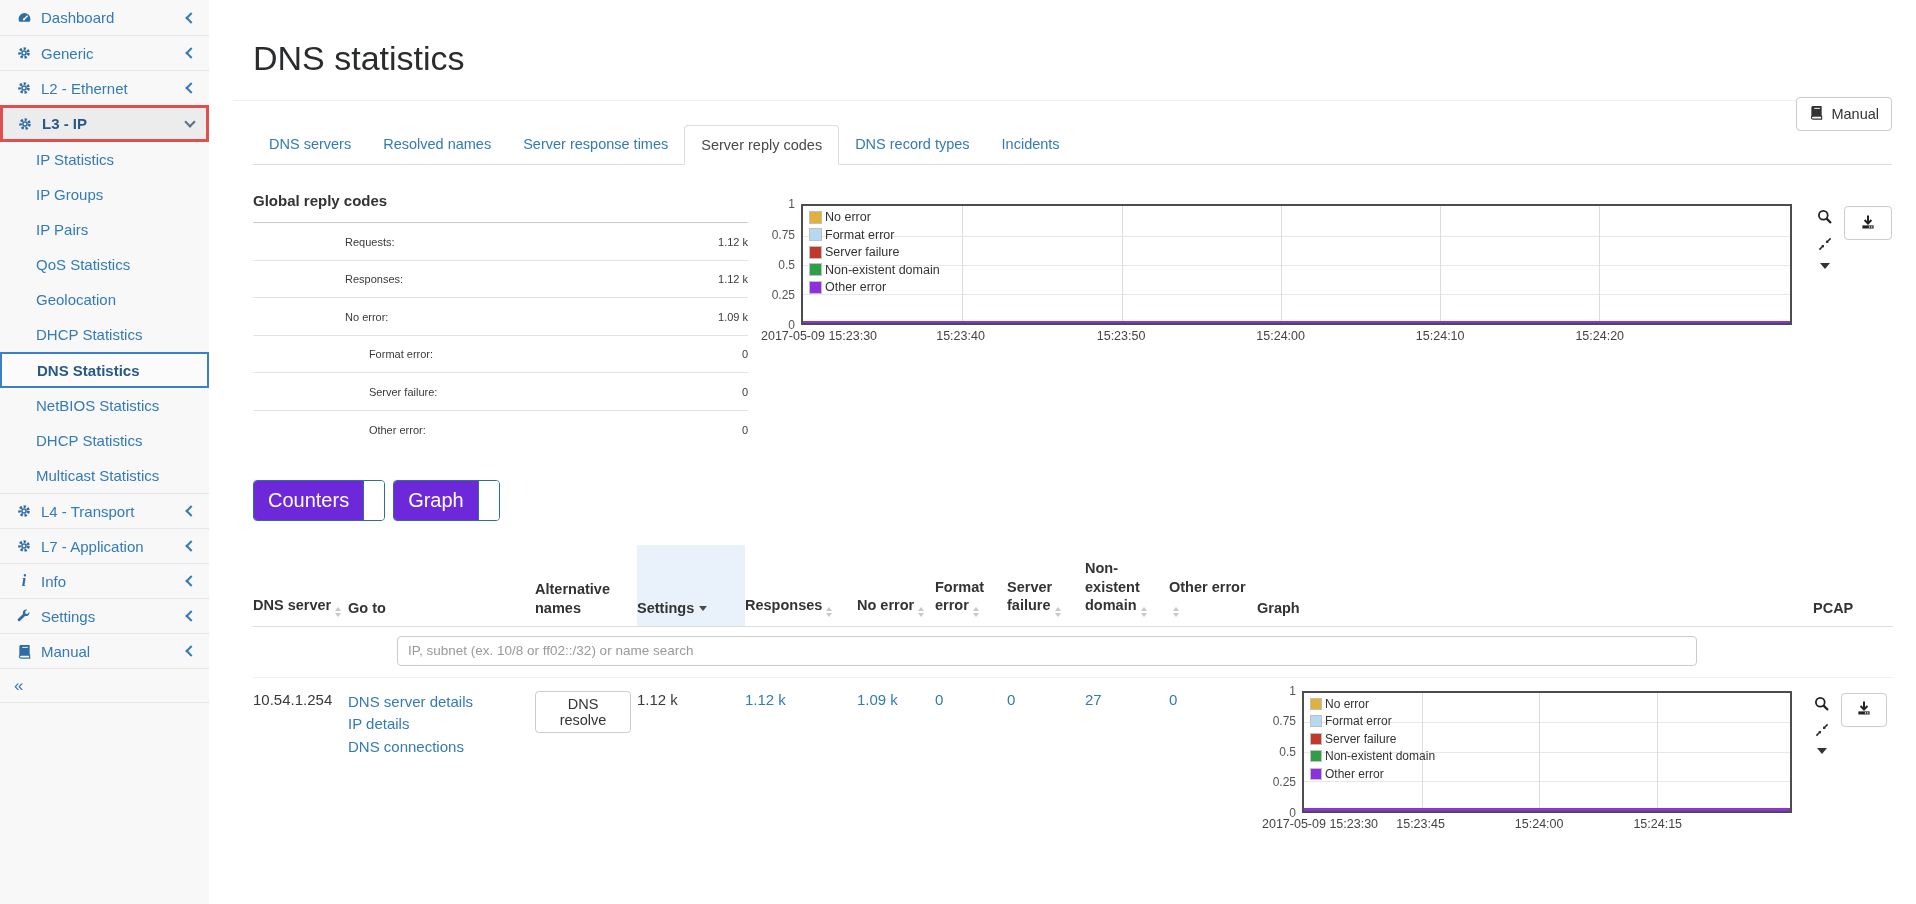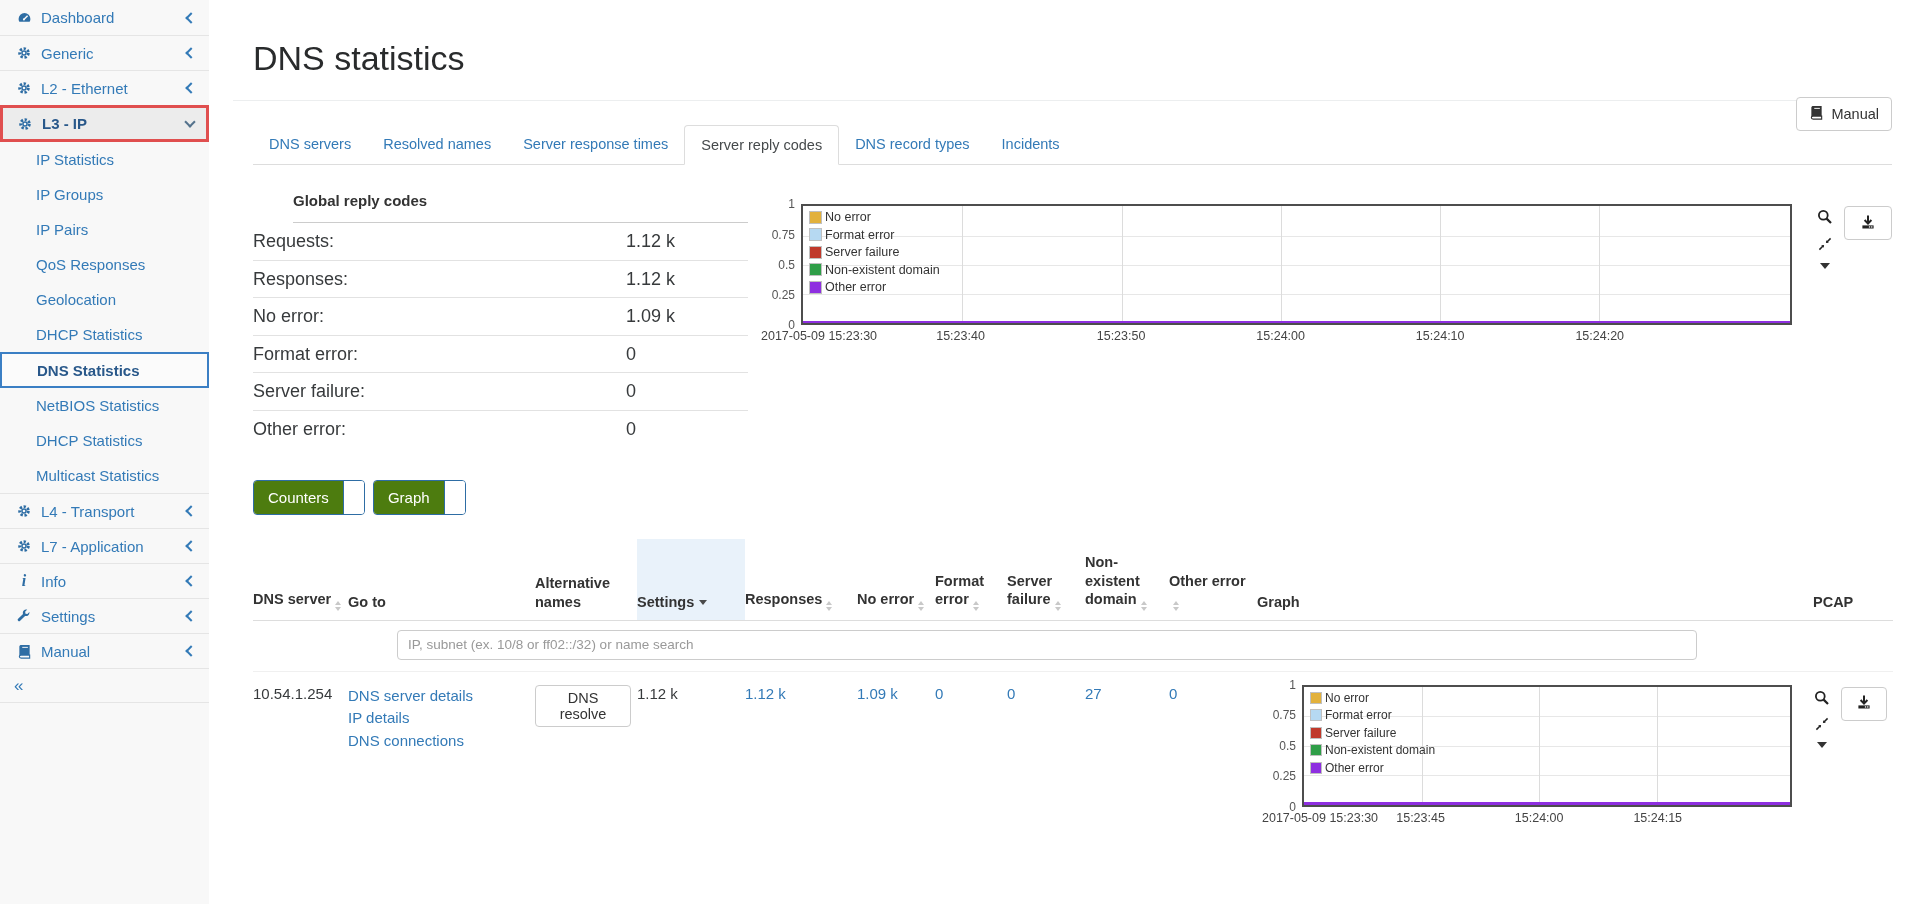--- a/index.html
+++ b/index.html
@@ -36,22 +36,22 @@
 
   
   .tabs { display:flex; margin:24px 0 0 20px; border-bottom:1px solid #ddd; }
   .tab { padding:11px 16px; font-size:14.5px; color:#337ab7; cursor:pointer; margin-bottom:-1px; }
   .tab.active { background:#fff; border:1px solid #ddd; border-bottom:1px solid #fff;
     border-radius:4px 4px 0 0; color:#464a4c; }
 
   
   .content-row { display:flex; margin:25px 0 0 20px; }
   .global-box { width:515px; }
-  .g-head { font-size:15px; font-weight:bold; color:#333; padding:2px 0 13px 0; border-bottom:1px solid #ccc;margin-left:40px; }
-  .g-row { display:flex; align-items:center; height:37.5px; border-bottom:1px solid #e2e2e2; font-size:18px; }
+  .g-head { font-size:15px; font-weight:bold; color:#333; padding:2px 0 13px 0; border-bottom:1px solid #ccc; }
+  .g-row { display:flex; align-items:center; height:37.5px; border-bottom:1px solid #e2e2e2; font-size:11px;justify-content:flex-end; }
   .g-row:last-child { border-bottom:none; }
   .g-label { width:373px; }
   .g-value { color:#373a3c; }
 
   
   .chart-area { margin-left:20px; margin-top:14px; }
   .chart-flex { display:flex; }
   .ylab { position:relative; width:33px; height:121px; font-size:12px; color:#555; }
   .ylab span { position:absolute; right:6px; transform:translateY(-50%); }
   .plot { position:relative; border:2px solid #4d4d4d; background:#fff; }
@@ -70,21 +70,21 @@
   .tool-col > * { cursor:pointer; }
   .caret-dn { width:0; height:0; border-left:5px solid transparent; border-right:5px solid transparent;
     border-top:6px solid #333; }
   .dl-btn { width:48px; height:34px; margin-left:9px; margin-top:2px; background:#fff;
     border:1px solid #ccc; border-radius:4px; display:flex; align-items:center; justify-content:center; cursor:pointer; }
 
   
   .toggle-row { display:flex; margin:32px 0 0 20px; }
   .tbtn { display:flex; border:1px solid #2e6da4; border-radius:4px; overflow:hidden;
     margin-right:8px; cursor:pointer; }
-  .tbtn .tlbl { background:#4d7c0f; color:#fff; padding:8px 14px; font-size:15px; }
+  .tbtn .tlbl { background:#6d28d9; color:#fff; padding:8px 14px; font-size:20px; }
   .tbtn .nub { width:21px; background:#fff; border-left:1px solid #2e6da4; }
 
   
   table.dns { margin:24px 0 0 20px; width:1640px; border-collapse:collapse; table-layout:fixed; }
   table.dns th { text-align:left; vertical-align:bottom; padding:14px 6px 9px 0;
     border-bottom:1px solid #ddd; font-size:14.5px; line-height:1.25; color:#333; cursor:pointer; }
   th.hl { background:#e9f2fa; }
   th.c-graph { text-align:center; cursor:default; }
   th.c-pcap { text-align:right; padding-right:2px; cursor:default; }
   .sortpair { display:inline-flex; flex-direction:column; gap:2px; margin-left:4px; vertical-align:-1px; }
@@ -168,21 +168,21 @@
   <div class="sub">
       <span>IP Statistics</span>
     </div>
   <div class="sub">
       <span>IP Groups</span>
     </div>
   <div class="sub">
       <span>IP Pairs</span>
     </div>
   <div class="sub">
-      <span>QoS Responses</span>
+      <span>QoS Statistics</span>
     </div>
   <div class="sub">
       <span>Geolocation</span>
     </div>
   <div class="sub">
       <span>DHCP Statistics</span>
     </div>
   <div class="sub dns-active">
       <span>DNS Statistics</span>
     </div>

